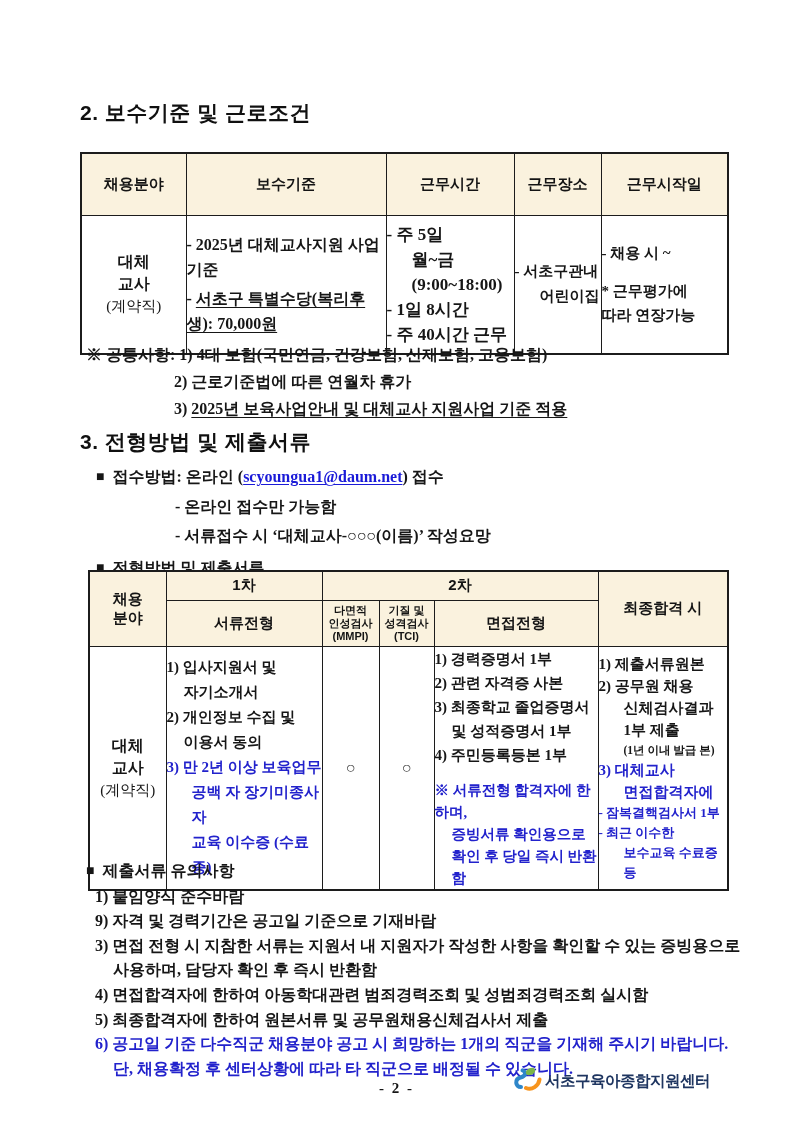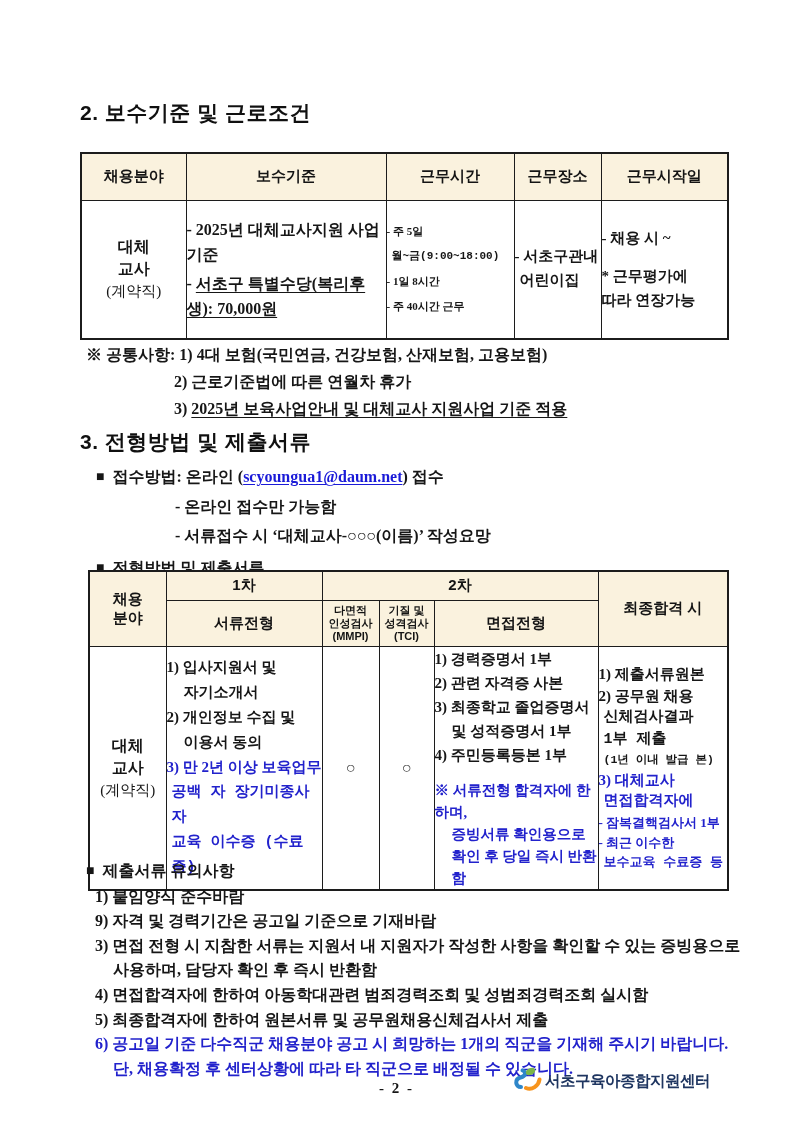--- a/index.html
+++ b/index.html
@@ -12,33 +12,33 @@
   #sec2-title { top:99px; }
   #sec3-title { top:428px; }
 
   table.doc-table { position:absolute; border-collapse:collapse; table-layout:fixed; border:2px solid #1c1c1c; }
   .doc-table td { border:1px solid #1c1c1c; padding:0; vertical-align:middle; }
   .hd { background:#faf2de; font-family:"Liberation Sans","DejaVu Sans",sans-serif;
         font-weight:700; font-size:15px; text-align:center; color:#141414; }
   .hd-sm { font-size:11px; line-height:13px; font-weight:700; }
 
   #table1 { left:80px; top:152px; width:647px; }
-  #table1 .hd-row td { height:47px; }
+  #table1 .hd-row td { height:62px; }
   #table1 .body-row td { height:139px; }
 
   .cat-cell { text-align:center; font-size:15px; line-height:22px; }
   .cat-cell .b { font-weight:800; font-size:16px; }
 
   .pay-cell { padding-left:12px; font-weight:700; font-size:16px; }
   .pay-cell .ln { line-height:25px; margin:4px 0; }
   .u { text-decoration:underline; text-underline-offset:3px; }
 
-  .hours-cell { padding-left:10px; font-weight:600; font-size:11px; }
+  .hours-cell { padding-left:10px; font-weight:600; font-size:17px; }
   .hours-cell .ln { line-height:25px; }
-  .ind1 { padding-left:5px;font-family:Liberation Mono, monospace; }
+  .ind1 { padding-left:25px; }
   .ind2 { padding-left:17px; }
 
   .place-cell { text-align:left; padding-left:14px; font-weight:600; font-size:15px; }
   .place-cell .ln { line-height:25px; }
 
   .start-cell { text-align:left; padding-left:16px; font-weight:600; font-size:15px; }
   .start-cell .ln { line-height:24px; }
   .gap-top { margin-top:14px; }
 
   #table2 { left:88px; top:570px; width:639px; }

